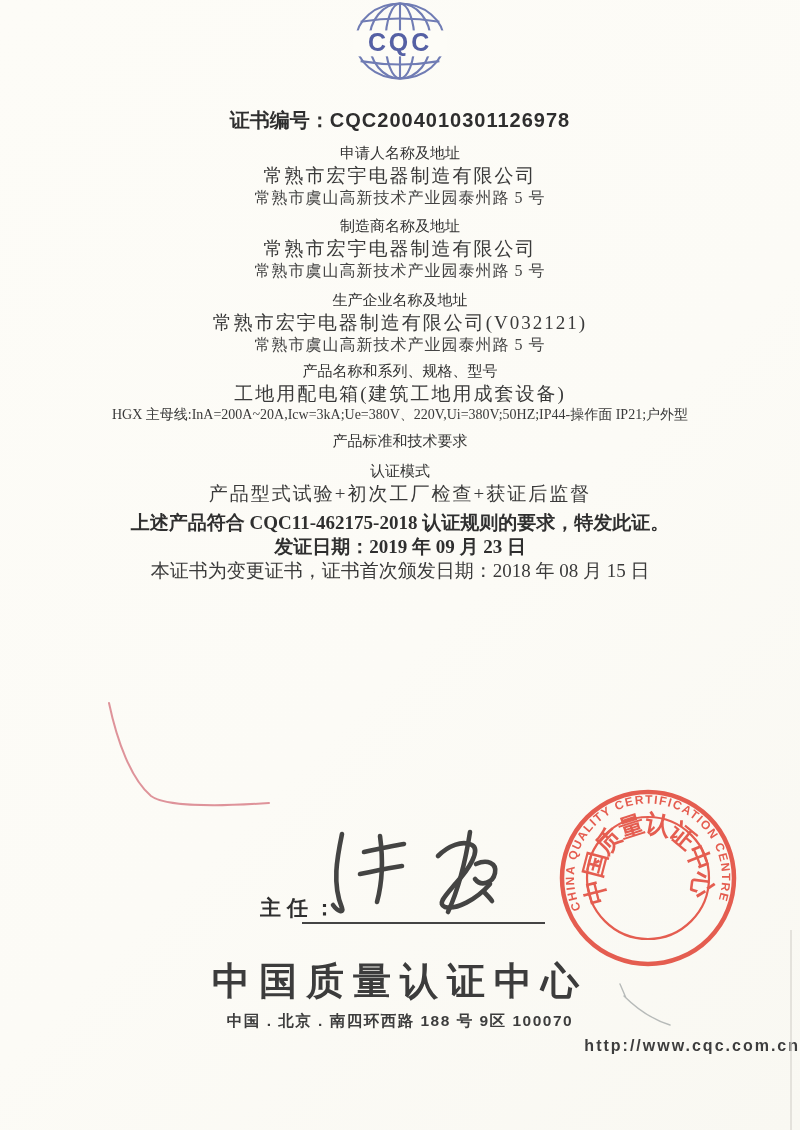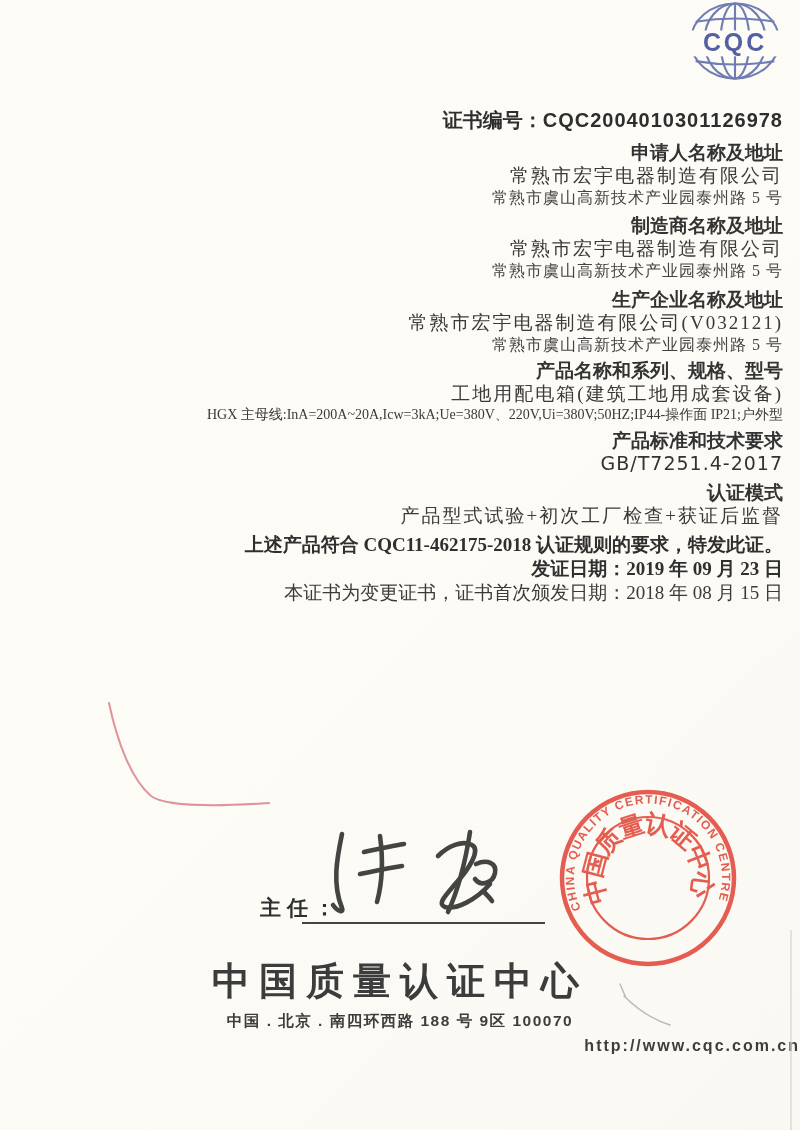--- a/index.html
+++ b/index.html
@@ -2,30 +2,30 @@
 <html><head>
 <meta charset="utf-8">
 <style>
   html,body{margin:0;padding:0;background:#888;}
   #paper{
     position:relative;width:800px;height:1130px;margin:0 auto;
     background:linear-gradient(135deg,#fdfcf7 0%,#fcfbf6 55%,#f9f8f2 100%);
     overflow:hidden;color:#363636;
     font-family:"Liberation Serif","DejaVu Serif",serif;
   }
-  .col{position:absolute;left:0;right:17px;top:84;text-align:right;}
+  .col{position:absolute;left:0;right:0;top:84;text-align:center;}
   .logo-wrap{height:82px;}
   .title{
     font-family:"Liberation Sans","DejaVu Sans",sans-serif;
     font-size:40px;font-weight:700;letter-spacing:14px;color:#413f3d;
     line-height:48px;margin-top:2px;
   }
   .certno{margin-top:26px;font-size:20px;font-weight:700;color:#2e2e2e;line-height:24px;}
   .certno .num{font-family:"Liberation Sans","DejaVu Sans",sans-serif;letter-spacing:1px;}
-  .head{font-size:19px;font-weight:700;color:#333;line-height:22px;margin-top:10px;}
+  .head{font-size:15px;font-weight:400;color:#333;line-height:22px;margin-top:10px;}
   .line1{font-size:19px;line-height:23px;color:#3a3a3a;letter-spacing:2px;}
   .line2{font-size:16px;line-height:21px;color:#444;letter-spacing:1px;}
   .spec{font-size:14px;line-height:19px;color:#3a3a3a;font-family:Liberation Serif, serif;}
   .mono-val{font-family:"DejaVu Sans","Liberation Sans",sans-serif;font-size:19px;line-height:22px;letter-spacing:1px;color:#333;}
   .stmt{font-size:19px;font-weight:700;line-height:24px;color:#2f2f2f;}
   .stmt.light{font-weight:400;line-height:23px;color:#3a3a3a;}
   .sig-label{
     position:absolute;left:260px;top:894px;font-size:21px;font-weight:700;
     letter-spacing:6px;color:#2f2f2f;
   }
@@ -94,21 +94,20 @@
 
     <div class="head" style="margin-top:8px">生产企业名称及地址</div>
     <div class="line1">常熟市宏宇电器制造有限公司(V032121)</div>
     <div class="line2">常熟市虞山高新技术产业园泰州路 5 号</div>
 
     <div class="head" style="margin-top:5px">产品名称和系列、规格、型号</div>
     <div class="line1">工地用配电箱(建筑工地用成套设备)</div>
     <div class="spec">HGX 主母线:InA=200A~20A,Icw=3kA;Ue=380V、220V,Ui=380V;50HZ;IP44-操作面 IP21;户外型</div>
 
     <div class="head" style="margin-top:6px">产品标准和技术要求</div>
-    <div class="mono-val">GB/T7251.4-2017</div>
 
     <div class="head" style="margin-top:8px">认证模式</div>
     <div class="line1">产品型式试验+初次工厂检查+获证后监督</div>
 
     <div class="stmt" style="margin-top:6px">上述产品符合 CQC11-462175-2018 认证规则的要求，特发此证。</div>
     <div class="stmt">发证日期：2019 年 09 月 23 日</div>
     <div class="stmt light">本证书为变更证书，证书首次颁发日期：2018 年 08 月 15 日</div>
   </div>
 
   <svg class="pen-mark" width="200" height="125">

